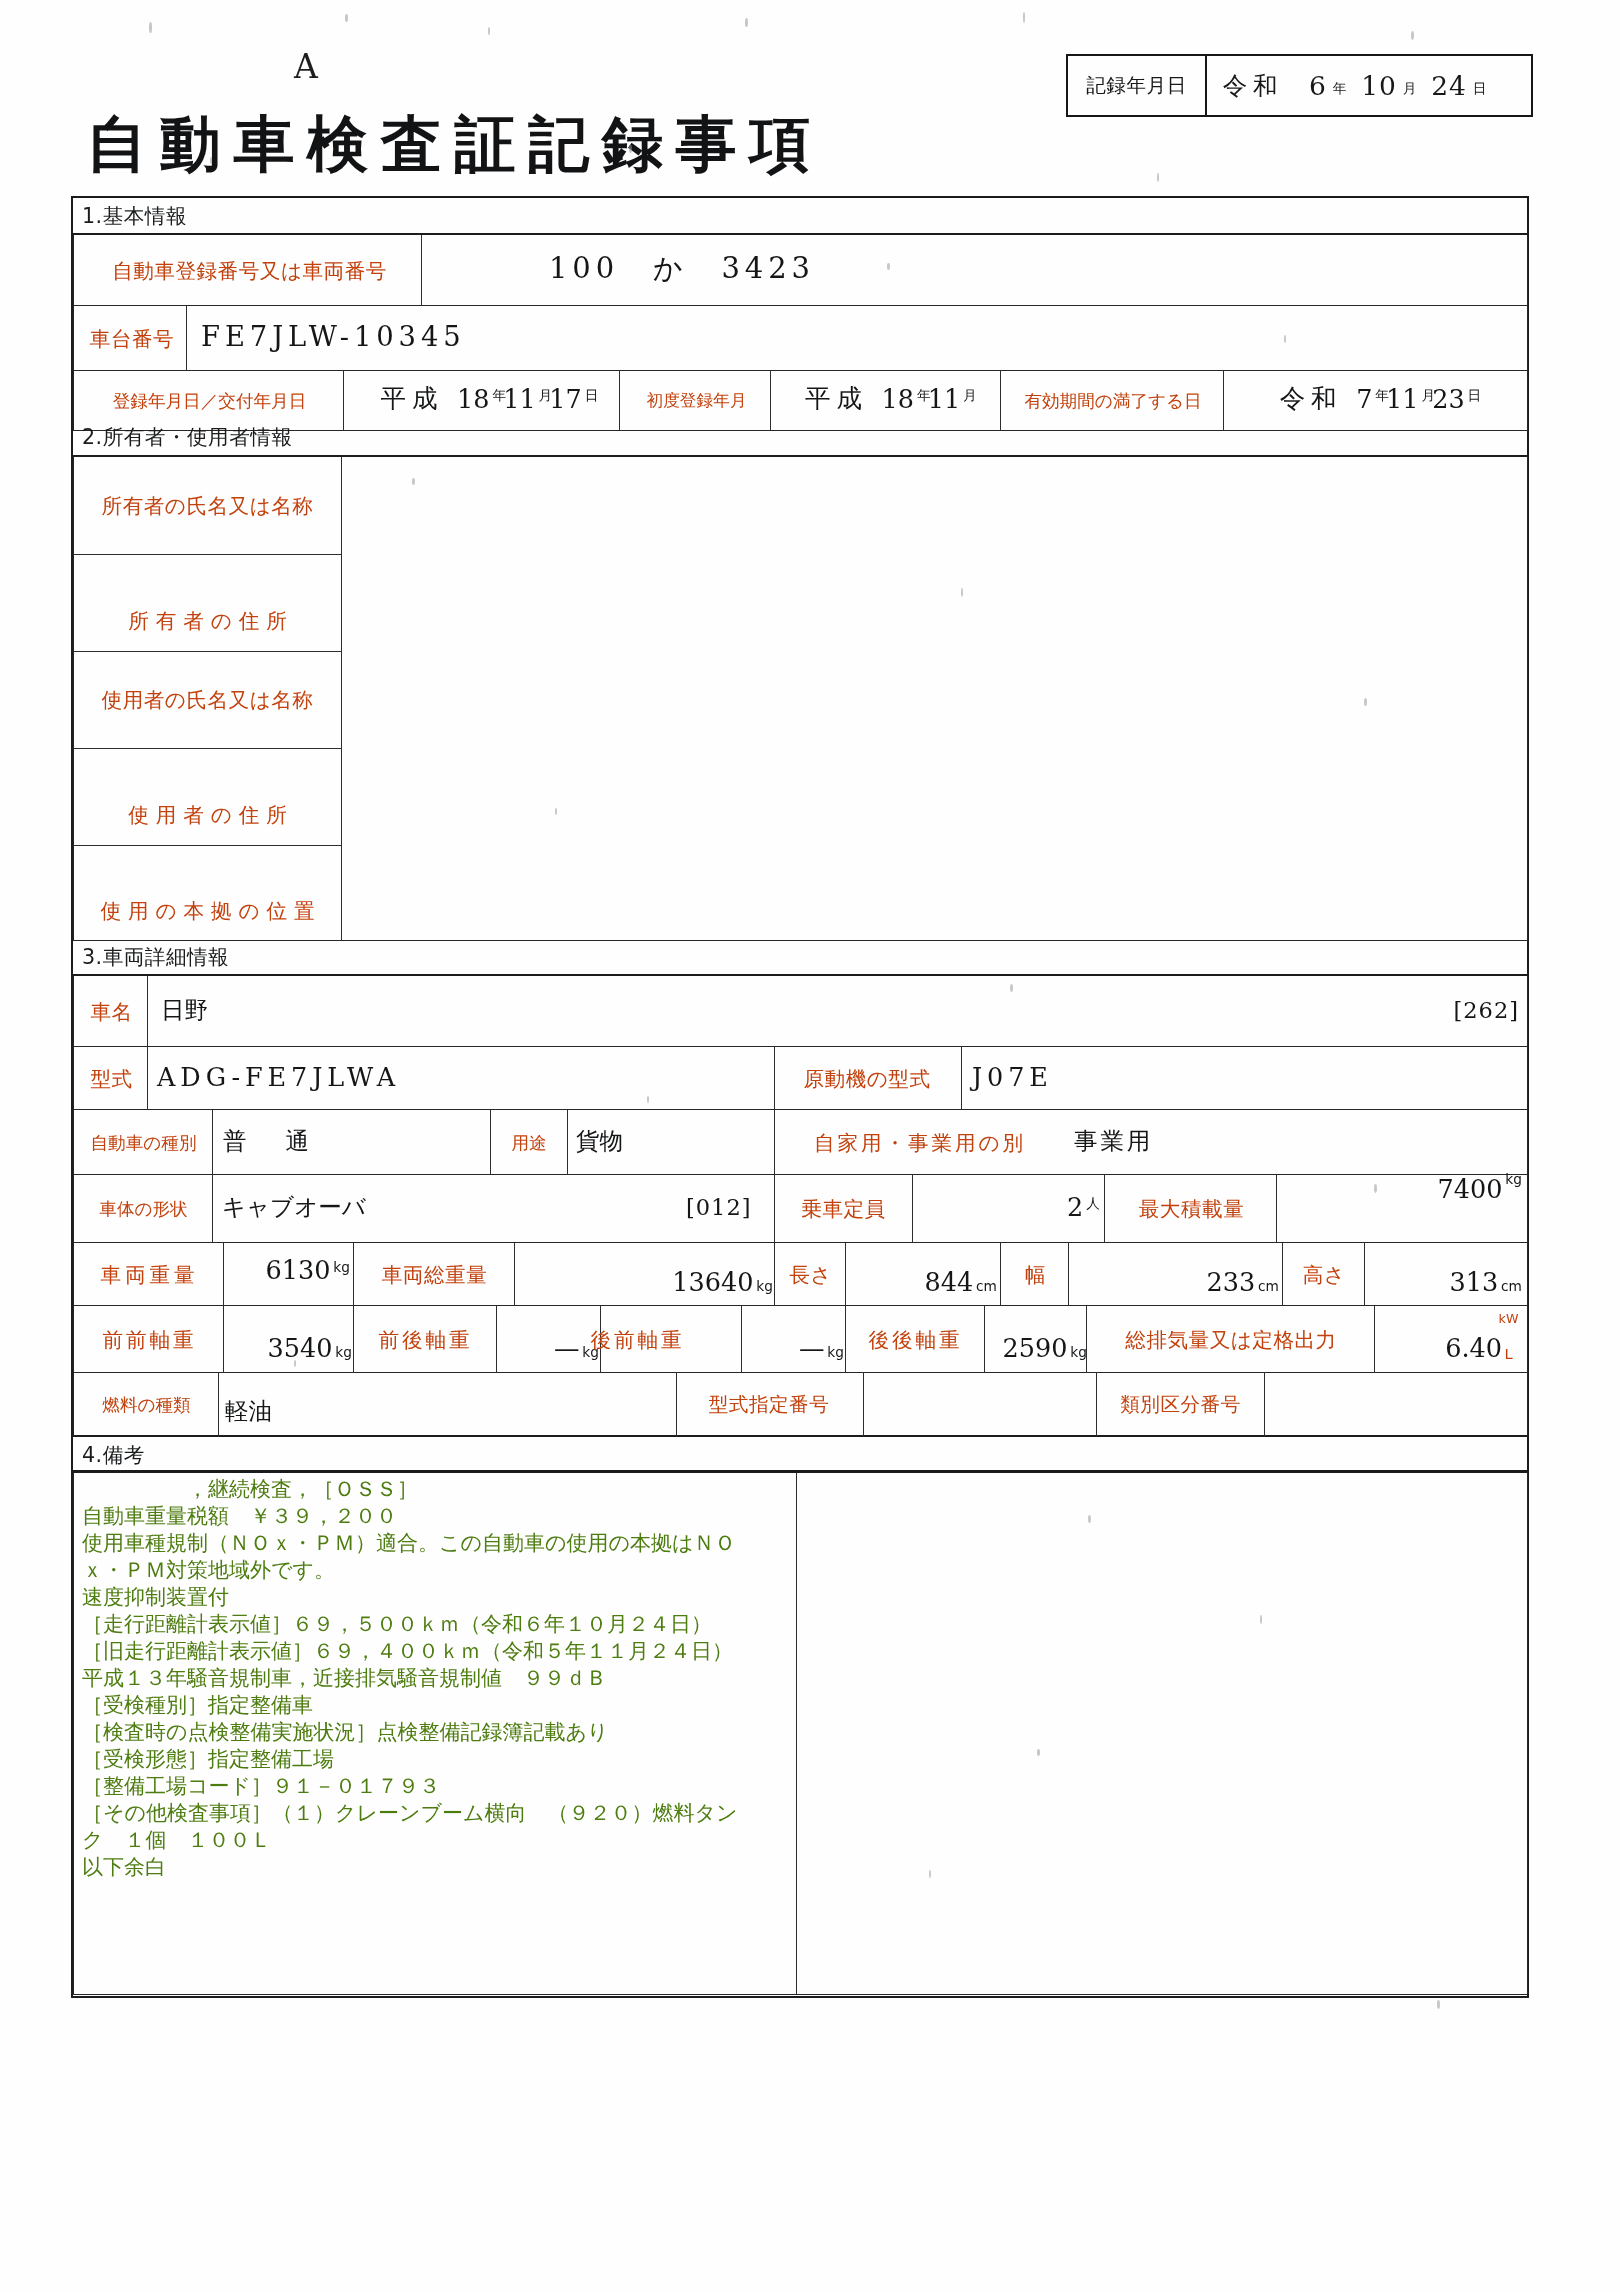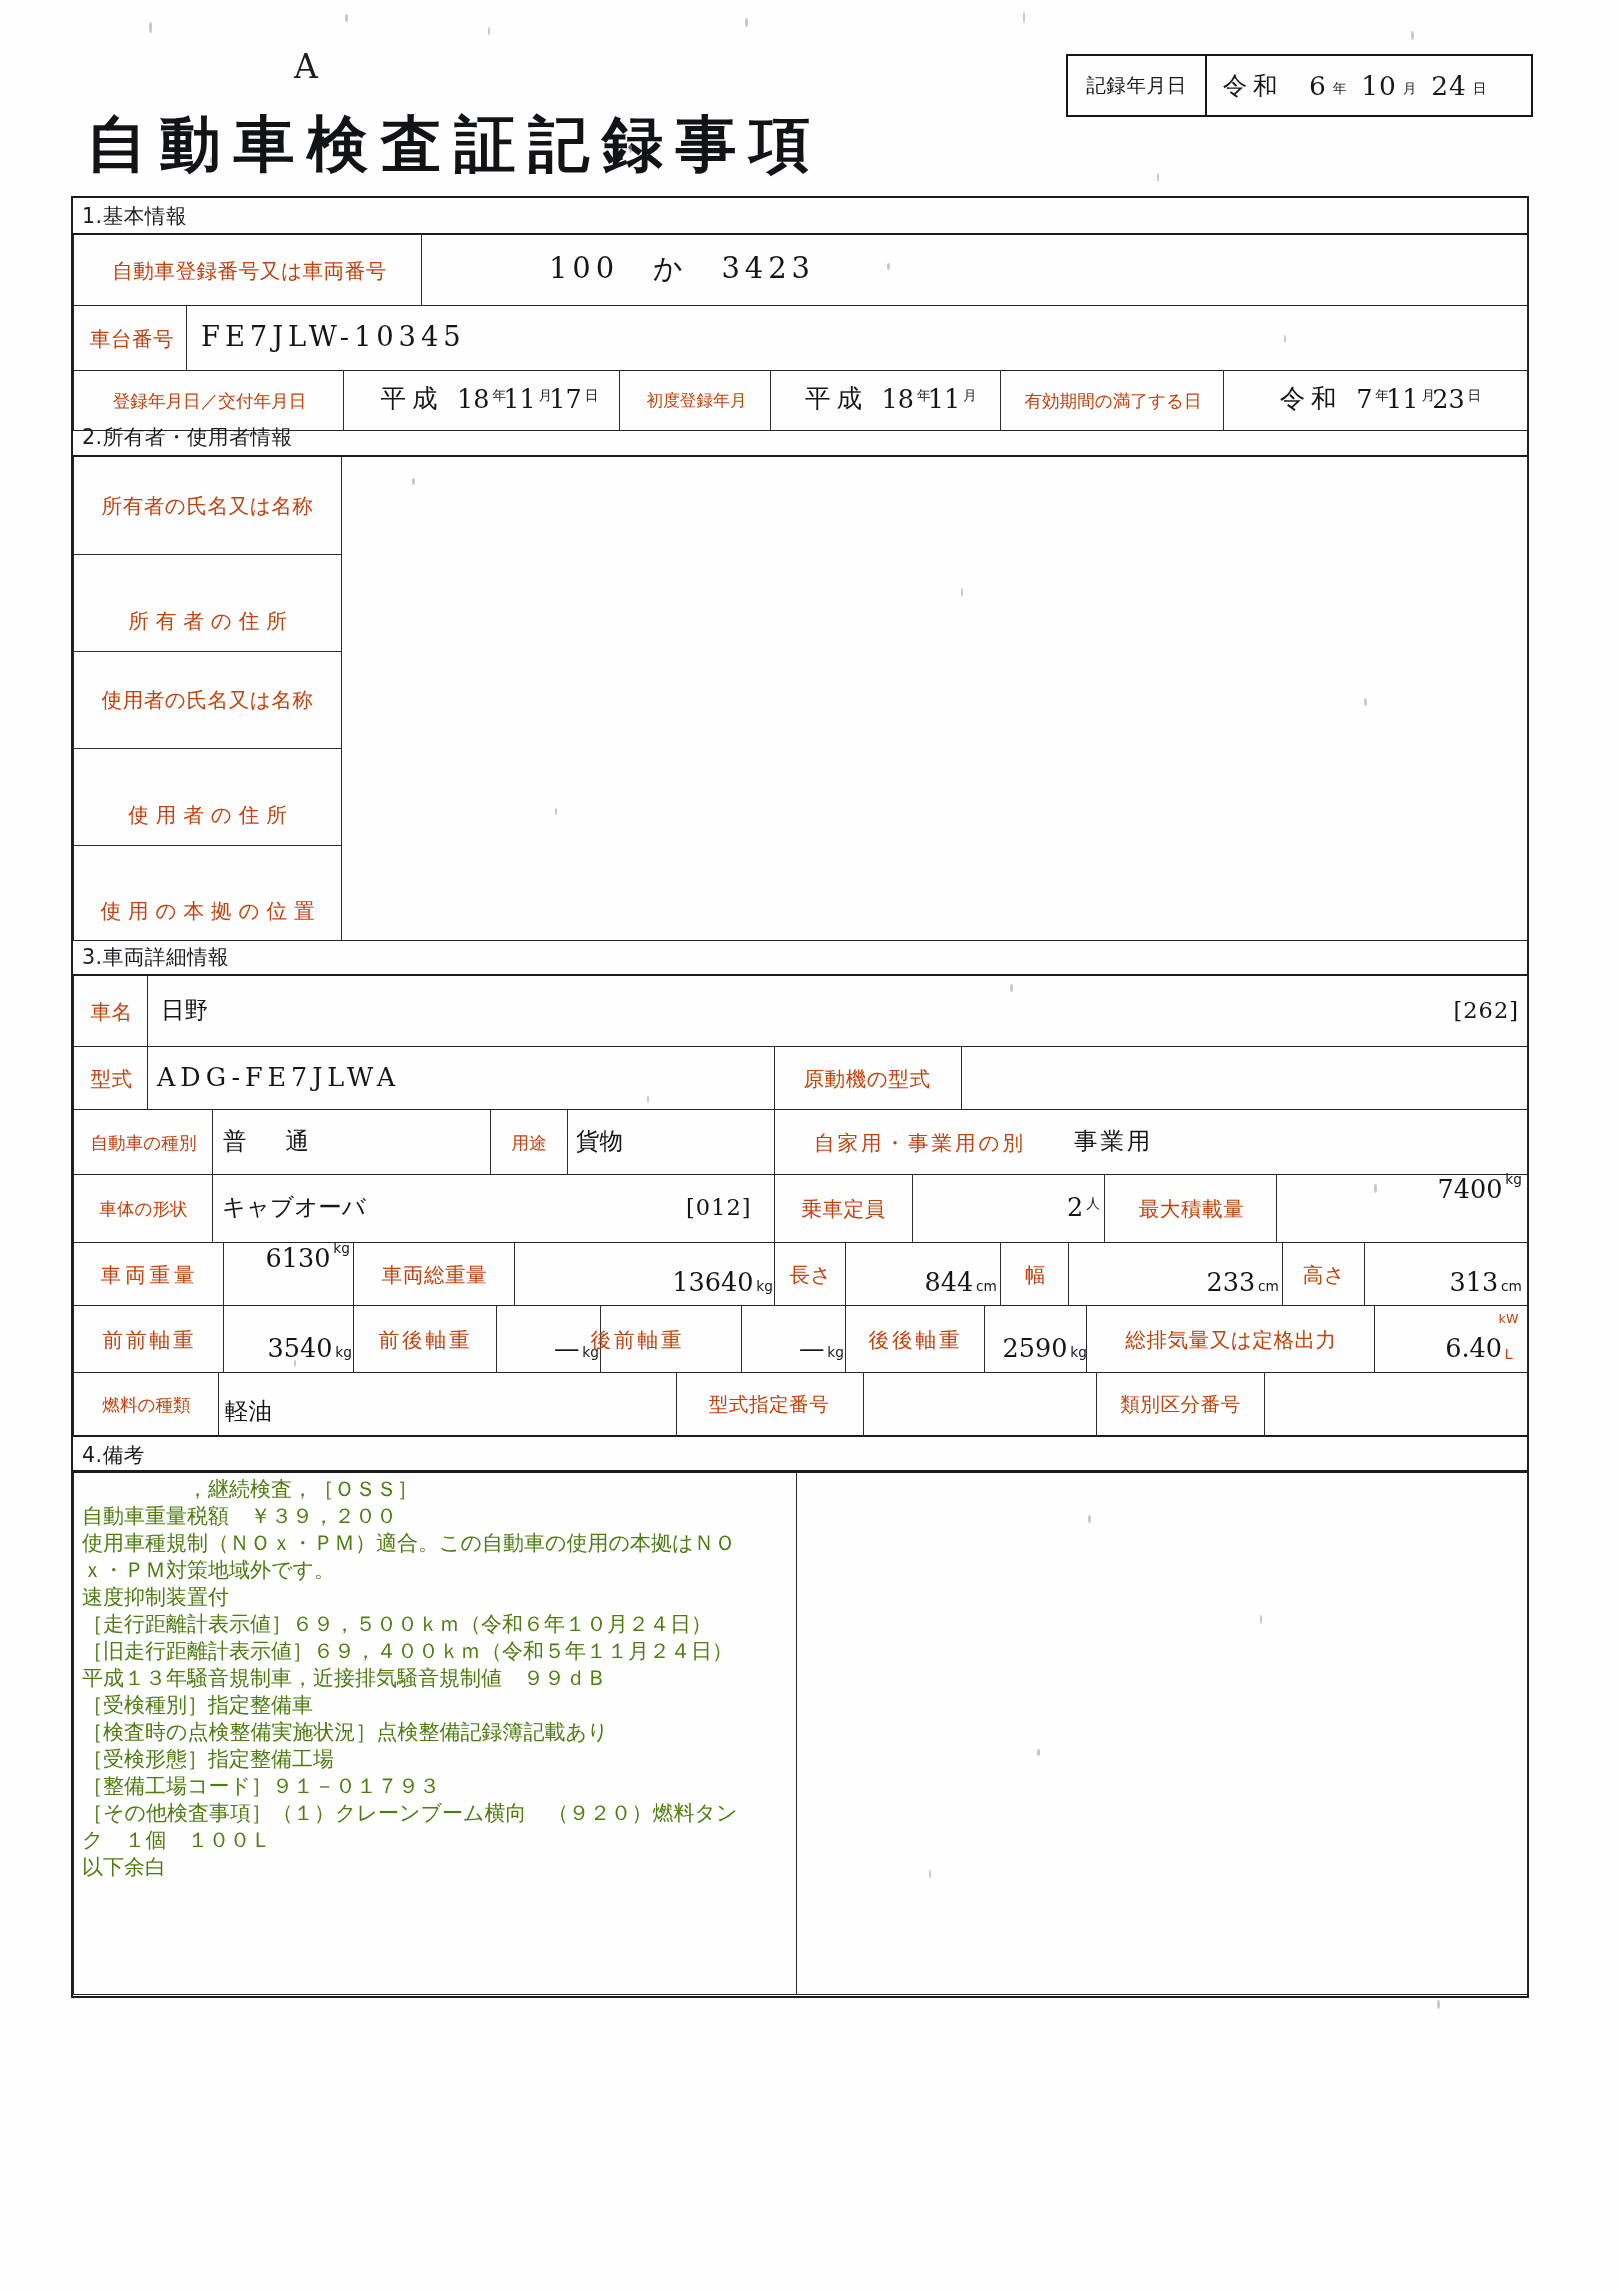--- a/index.html
+++ b/index.html
@@ -263,20 +263,21 @@
   <div class="val jp" style="left:161px; top:976px; width:392px; height:67px; align-items:center;">日野</div>
   <div class="val bracket right" style="left:1215px; top:976px; width:304px; height:67px; align-items:center;">[262]</div>
 
   <div class="cell" style="left:73px; top:1047px; width:1455px; height:63px; border-top:none;"></div>
   <div class="vline" style="left:147px; top:1047px; height:63px;"></div>
   <div class="vline" style="left:774px; top:1047px; height:63px;"></div>
   <div class="vline" style="left:961px; top:1047px; height:63px;"></div>
   <div class="lbl" style="left:76px; top:1047px; width:71px; height:63px;">型式</div>
   <div class="val wide" style="left:157px; top:1047px; width:608px; height:59px; align-items:center;">ADG-FE7JLWA</div>
   <div class="lbl" style="left:776px; top:1047px; width:182px; height:63px;">原動機の型式</div>
+  <div class="val wide" style="left:972px; top:1047px; width:294px; height:59px; align-items:center;">J07E</div>
 
   <div class="cell" style="left:73px; top:1110px; width:1455px; height:65px; border-top:none;"></div>
   <div class="vline" style="left:212px; top:1110px; height:65px;"></div>
   <div class="vline" style="left:490px; top:1110px; height:65px;"></div>
   <div class="vline" style="left:567px; top:1110px; height:65px;"></div>
   <div class="vline" style="left:774px; top:1110px; height:65px;"></div>
   <div class="lbl sm" style="left:76px; top:1110px; width:135px; height:65px;">自動車の種別</div>
   <div class="val jp" style="left:223px; top:1110px; width:255px; height:61px; align-items:center; letter-spacing:7.8px;">普　通</div>
   <div class="lbl sm" style="left:492px; top:1110px; width:74px; height:65px;">用途</div>
   <div class="val jp" style="left:576px; top:1110px; width:186px; height:61px; align-items:center;">貨物</div>
@@ -308,21 +309,21 @@
   <div class="vline" style="left:353px; top:1243px; height:63px;"></div>
   <div class="vline" style="left:514px; top:1243px; height:63px;"></div>
   <div class="vline" style="left:774px; top:1243px; height:63px;"></div>
   <div class="vline" style="left:845px; top:1243px; height:63px;"></div>
   <div class="vline" style="left:1000px; top:1243px; height:63px;"></div>
   <div class="vline" style="left:1068px; top:1243px; height:63px;"></div>
   <div class="vline" style="left:1282px; top:1243px; height:63px;"></div>
   <div class="vline" style="left:1364px; top:1243px; height:63px;"></div>
 
   <div class="lbl" style="left:76px; top:1243px; width:147px; height:63px; letter-spacing:3.9px;">車両重量</div>
-  <div class="val right" style="left:231px; top:1243px; width:116px; height:59px; align-items:flex-start; padding-bottom:4.9px;">
+  <div class="val right" style="left:231px; top:1243px; width:116px; height:59px; align-items:center; padding-bottom:4.9px;">
     <span>6130</span>
     <span class="sub">kg</span>
   </div>
   <div class="lbl" style="left:355px; top:1243px; width:159px; height:63px;">車両総重量</div>
   <div class="val right" style="left:588px; top:1243px; width:182px; height:59px; align-items:flex-end; padding-bottom:4.9px;">
     <span>13640</span>
     <span class="sub">kg</span>
   </div>
   <div class="lbl" style="left:776px; top:1243px; width:69px; height:63px;">長さ</div>
   <div class="val right" style="left:863px; top:1243px; width:131px; height:59px; align-items:flex-end; padding-bottom:4.9px;">

